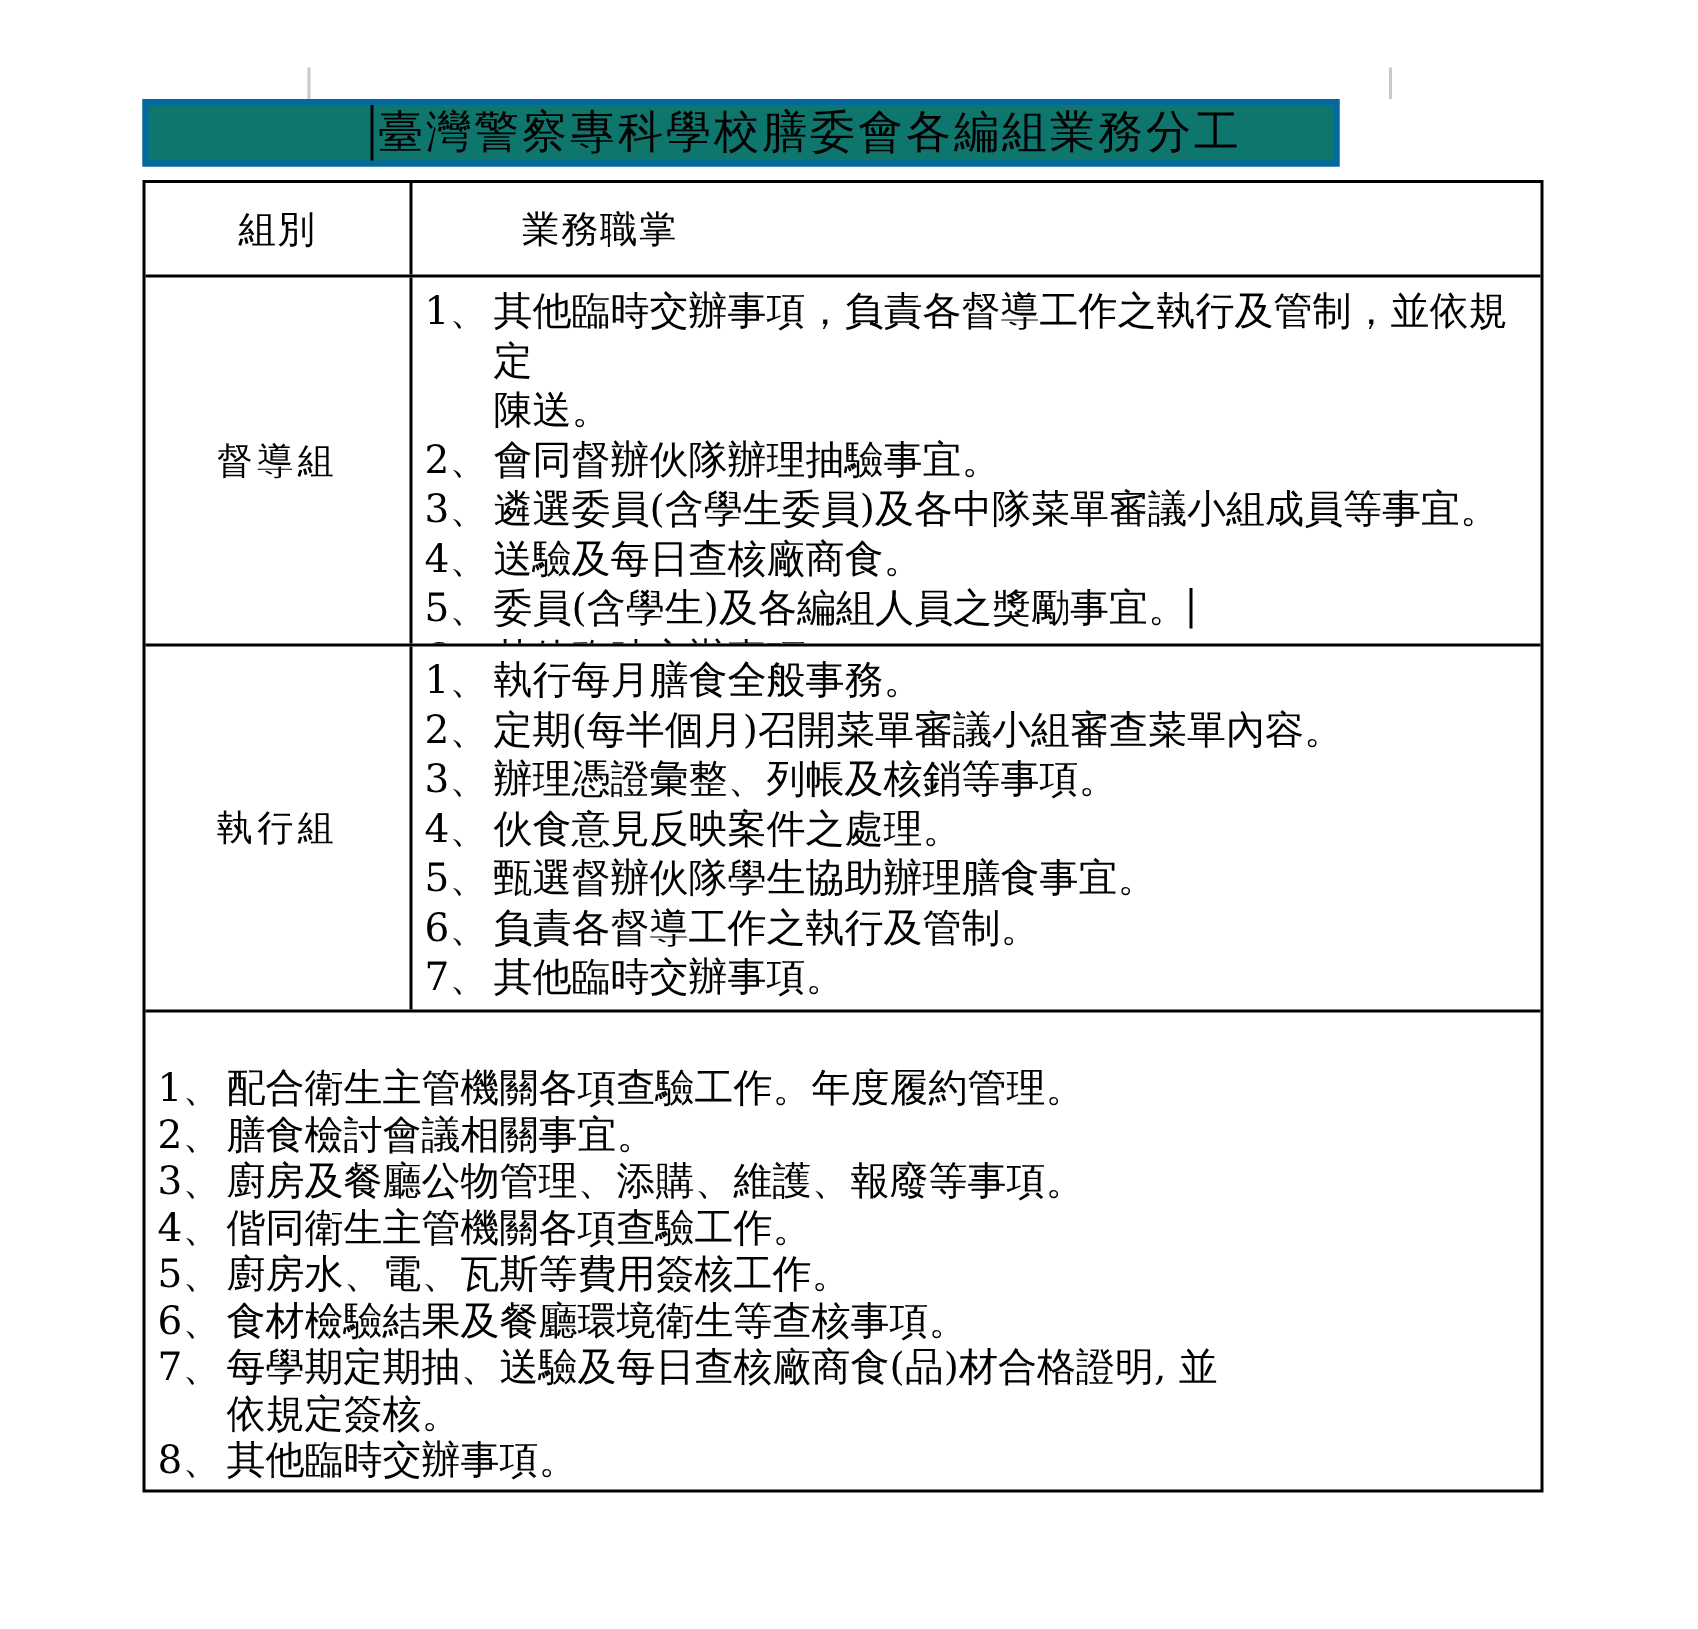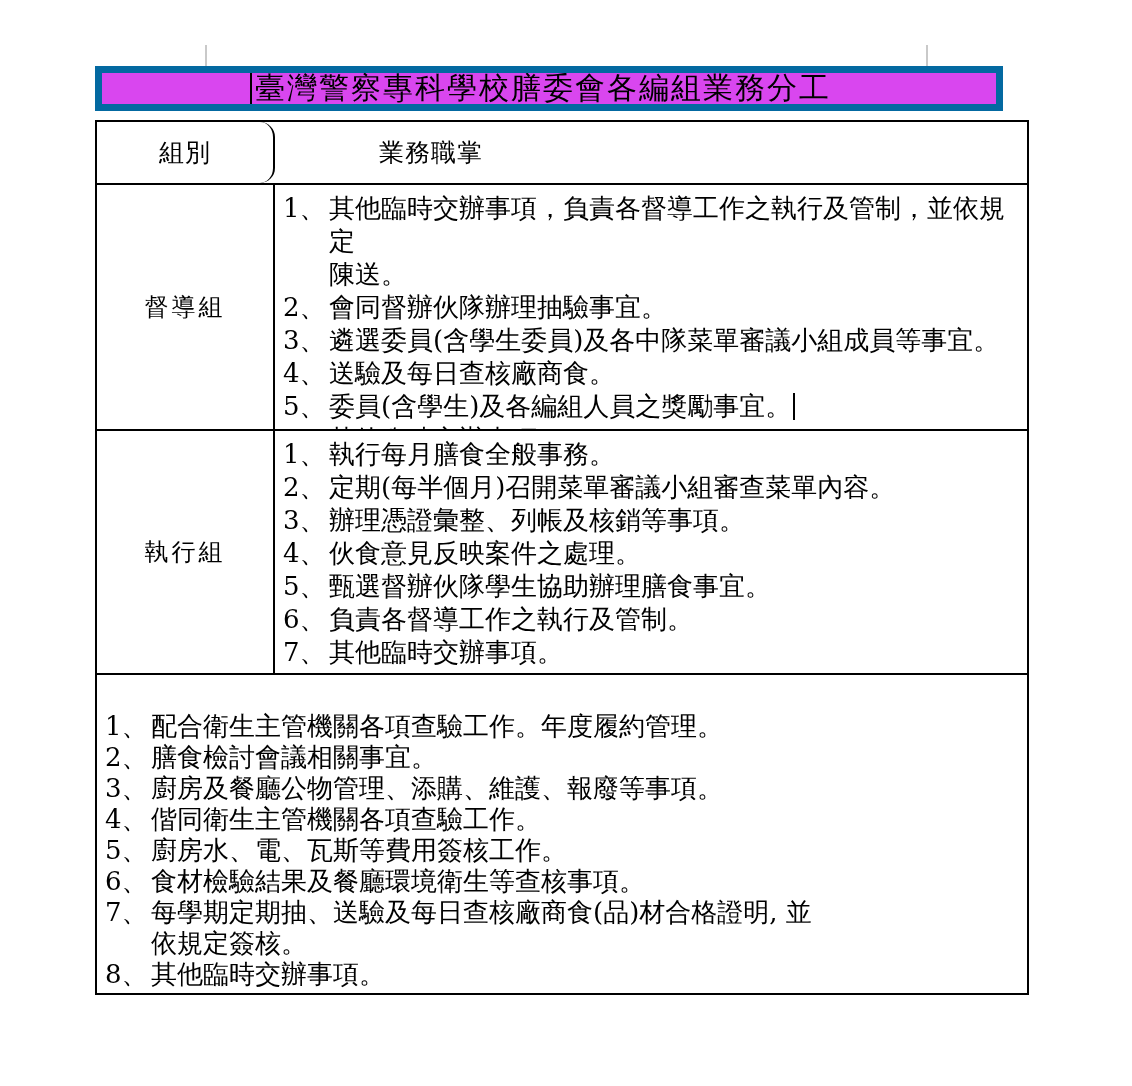--- a/index.html
+++ b/index.html
@@ -10,23 +10,23 @@
     overflow:hidden;
   }
   .margin-mark{
     position:absolute;width:2px;height:21px;background:#c9c9c9;
   }
   #mark-left{left:205px;top:45px;}
   #mark-right{left:926px;top:45px;}
 
   
   #title-table{
-    position:absolute;left:95px;top:66px;width:908px;height:45px;
-    border:7px solid #0369a1;box-sizing:border-box;
-    display:flex;background:#d946ef;
+    position:absolute;left:95px;top:66px;width:798px;height:45px;
+    border:4px solid #0369a1;box-sizing:border-box;
+    display:flex;background:#0f766e;
   }
   #title-spacer{width:150px;border-right:2px solid #000;box-sizing:border-box;}
   #title-cell{
     flex:1;display:flex;align-items:center;
     font-size:30px;letter-spacing:2px;padding-left:3px;
     white-space:nowrap;overflow:hidden;
   }
 
   
   #main-table{
@@ -35,22 +35,22 @@
   }
   .t-row{display:flex;border-top:2px solid #000;}
   .t-row:first-child{border-top:none;}
   .group-cell{
     width:176px;flex:none;border-right:2px solid #000;
     display:flex;align-items:center;justify-content:center;
     font-size:24px;letter-spacing:3px;
   }
   .duties-cell{flex:1;box-sizing:border-box;padding:7px 2px 0 8px;overflow:hidden;}
   #row-header{height:61px;}
-  #row-header .duties-cell{display:flex;align-items:center;padding:0 0 0 104px;font-family:Liberation Mono, monospace;}
-  #row-header .group-cell{font-size:25px;letter-spacing:1px;border-radius:15px;}
+  #row-header .duties-cell{display:flex;align-items:center;padding:0 0 0 73px;font-family:Liberation Mono, monospace;}
+  #row-header .group-cell{font-size:25px;letter-spacing:1px;}
   .header-duties{font-size:25px;letter-spacing:1px;}
   #row-0{height:244px;}
   #row-1{height:242px;}
   #row-2{height:318px;}
   #row-2 .duties-cell{padding-top:36px;}
 
   .item{display:flex;font-size:26px;line-height:33px;}
   #row-2 .item{line-height:31px;}
   .item .num{width:46px;flex:none;}
   .item .text{white-space:pre-line;flex:1;}

